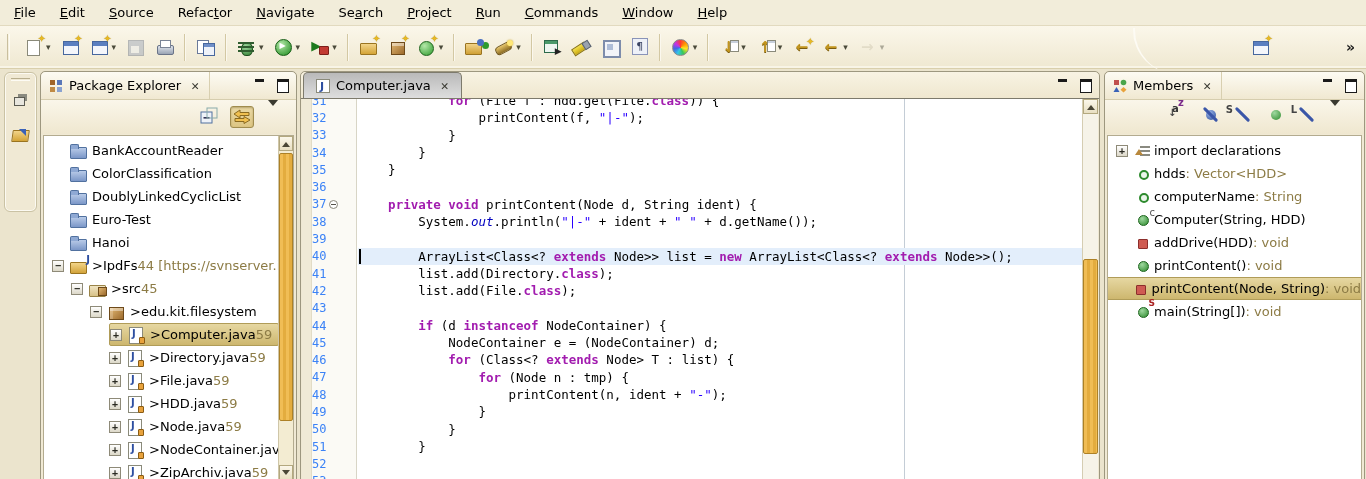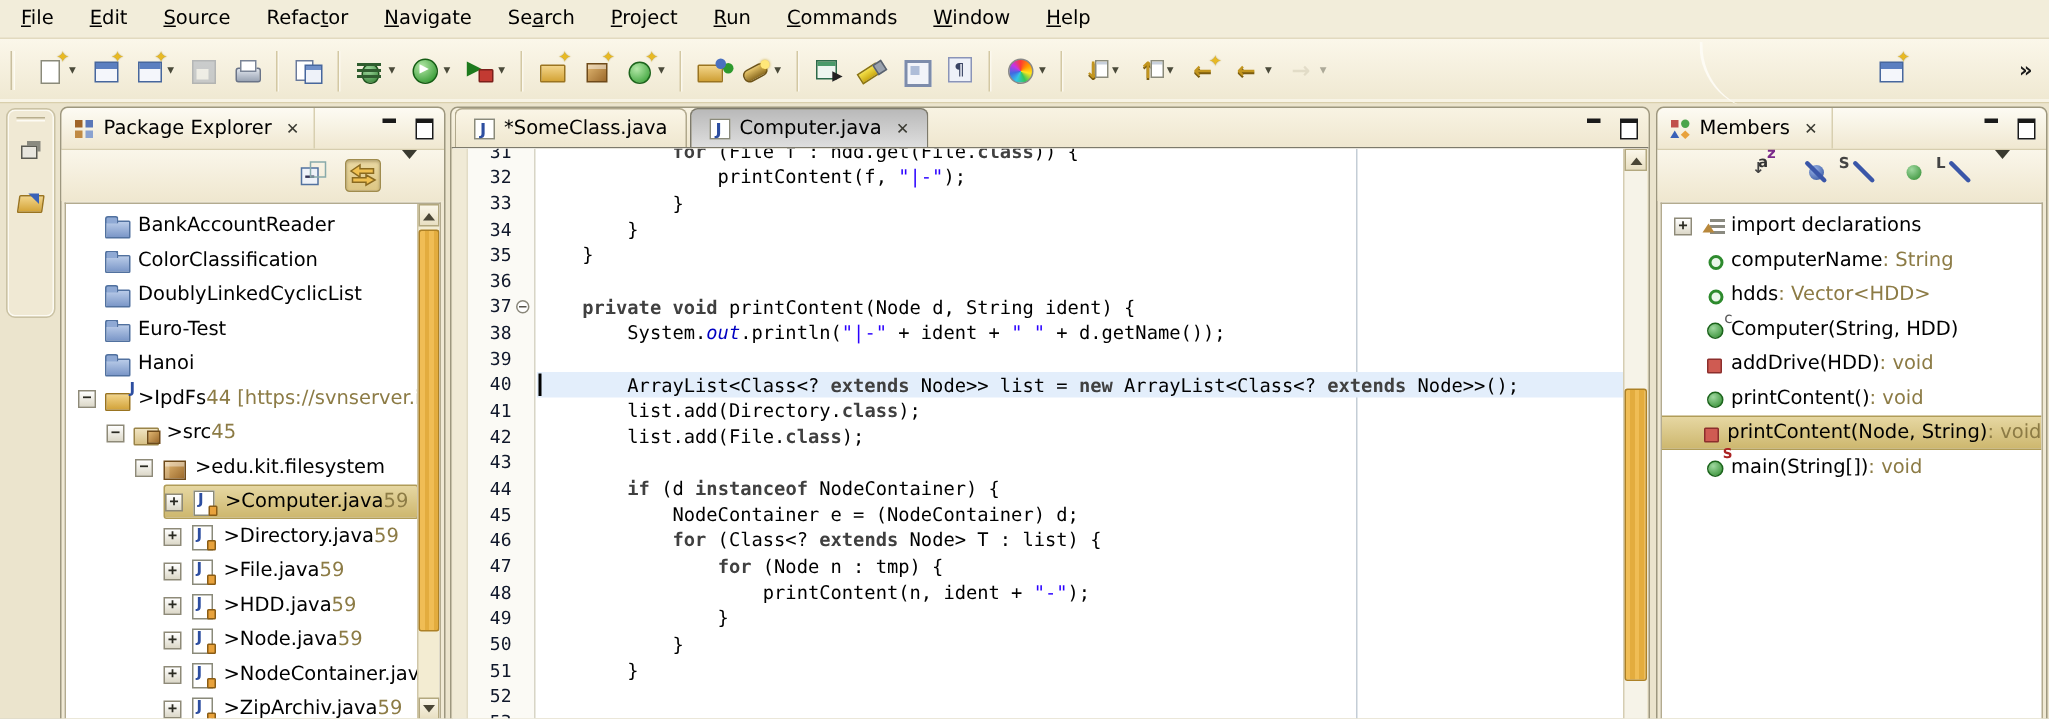--- a/index.html
+++ b/index.html
@@ -156,34 +156,34 @@
   .etab { display:flex; align-items:center; gap:6px; height:26px; padding:0 12px; border-radius:5px 5px 0 0;
           border:1px solid #b0a88c; border-bottom:none; margin-left:2px; background:linear-gradient(#faf5e6,#efe7cf); }
   .etab.active { background:linear-gradient(#b9b9b9,#dedede); border-color:#7d7a6c; }
   .jtab { position:relative; width:14px; height:14px; flex:none; background:#fff; border:1px solid #8a8a7a; }
   .jtab::after { content:"J"; position:absolute; left:3px; top:0px; color:#2d4ea0; font:bold 11px "DejaVu Sans",sans-serif; }
 
   .ed-body { position:absolute; left:1px; right:1px; top:27px; bottom:0; background:#fff; overflow:hidden; }
   .ed-ruler { position:absolute; left:0; top:0; bottom:0; width:10px; background:#f0ead6; border-right:1px solid #e2dcc6; }
   .ed-gutter { position:absolute; left:10px; top:0; bottom:0; width:45px; background:#fbfaf5; border-right:1px solid #d8d5c6; overflow:hidden; }
   .gut-inner { position:absolute; top:-7px; left:0; right:0; }
-  .gut-row { display:flex; height:17.3px; align-items:center; justify-content:flex-end;
-             color:#0f172a; font:12px "DejaVu Sans Mono",monospace; }
+  .gut-row { display:flex; height:17.3px; align-items:center; 
+             color:#3b82f6; font:12px "DejaVu Sans Mono",monospace; }
   .gut-num { text-align:right; padding-right:2px; }
   .fold-slot { width:13px; height:100%; position:relative; }
   .fold-ring { position:absolute; left:1px; top:4px; width:9px; height:9px; border:1px solid #8a877a; border-radius:50%; background:#fff; }
   .fold-ring::after { content:""; position:absolute; left:1px; top:3px; width:5px; height:1px; background:#55524a; }
 
   .ed-code { position:absolute; left:56px; top:0; right:16px; bottom:0; overflow:hidden; }
   .code-inner { position:absolute; top:-7px; left:0; right:0; }
   .code-line { position:relative; display:block; height:17.3px; white-space:pre;
                font:12.5px/17.3px "DejaVu Sans Mono",monospace; color:#000; }
   .code-line.cur { background:#e3eefb; }
   .caret { position:absolute; left:1px; top:1px; width:2px; height:15px; background:#000; }
-  .tk-k { color:#404040; font-weight:bold; }
+  .tk-k { color:#a21caf; font-weight:bold; }
   .tk-s { color:#2a00ff; }
   .tk-f { color:#0000c0; font-style:italic; }
   .margin-line { position:absolute; left:602px; top:0; bottom:0; width:1px; background:#c4cdd6; }
   .ed-scroll { position:absolute; right:0; top:0; width:16px; bottom:0; background:#f6f3e8; border-left:1px solid #d5cdb2; }
 
   
   .members { left:1104px; width:261px; }
   .mlist { position:absolute; left:0; top:3px; right:0; bottom:0; overflow:hidden; }
   .mem-row { display:flex; align-items:center; height:23px; white-space:nowrap; padding-left:8px; }
   .mem-row.selected { background:linear-gradient(#e6d7a2,#cdb76e); border-top:1px solid #b09c58; border-bottom:1px solid #b09c58; }
@@ -511,24 +511,20 @@
           <div class="sb-thumb" style="top:17px; height:268px;"></div>
           <span class="sb-btn sb-down">
               <span class="tri-down"></span>
             </span>
         </div>
       </div>
     </section>
 
     <section class="panel editor">
       <div class="etabbar">
-        <div class="etab">
-          <i class="jtab"></i>
-          <span>*SomeClass.java</span>
-        </div>
         <div class="etab active">
           <i class="jtab"></i>
           <span>Computer.java</span>
           <span class="tab-close">✕</span>
         </div>
         <div class="minmax">
           <span class="mm mm-min"></span>
           <span class="mm mm-max"></span>
         </div>
       </div>
@@ -695,28 +691,28 @@
       <div class="view-content">
         <div class="mlist" id="memlist">
             <div class="mem-row">
               <span class="expander">+</span>
               <span class="mico mico-import"></span>
               <span class="lbl">import declarations</span>
             </div>
             <div class="mem-row">
               <span style="width: 18px;"></span>
               <span class="mico mico-field"></span>
-              <span class="lbl">computerName</span>
-              <span class="mtype"> : String</span>
+              <span class="lbl">hdds</span>
+              <span class="mtype"> : Vector&lt;HDD&gt;</span>
             </div>
             <div class="mem-row">
               <span style="width: 18px;"></span>
               <span class="mico mico-field"></span>
-              <span class="lbl">hdds</span>
-              <span class="mtype"> : Vector&lt;HDD&gt;</span>
+              <span class="lbl">computerName</span>
+              <span class="mtype"> : String</span>
             </div>
             <div class="mem-row">
               <span style="width: 18px;"></span>
               <span class="mico mico-ctor"></span>
               <span class="lbl">Computer(String, HDD)</span>
             </div>
             <div class="mem-row">
               <span style="width: 18px;"></span>
               <span class="mico mico-mpriv"></span>
               <span class="lbl">addDrive(HDD)</span>

